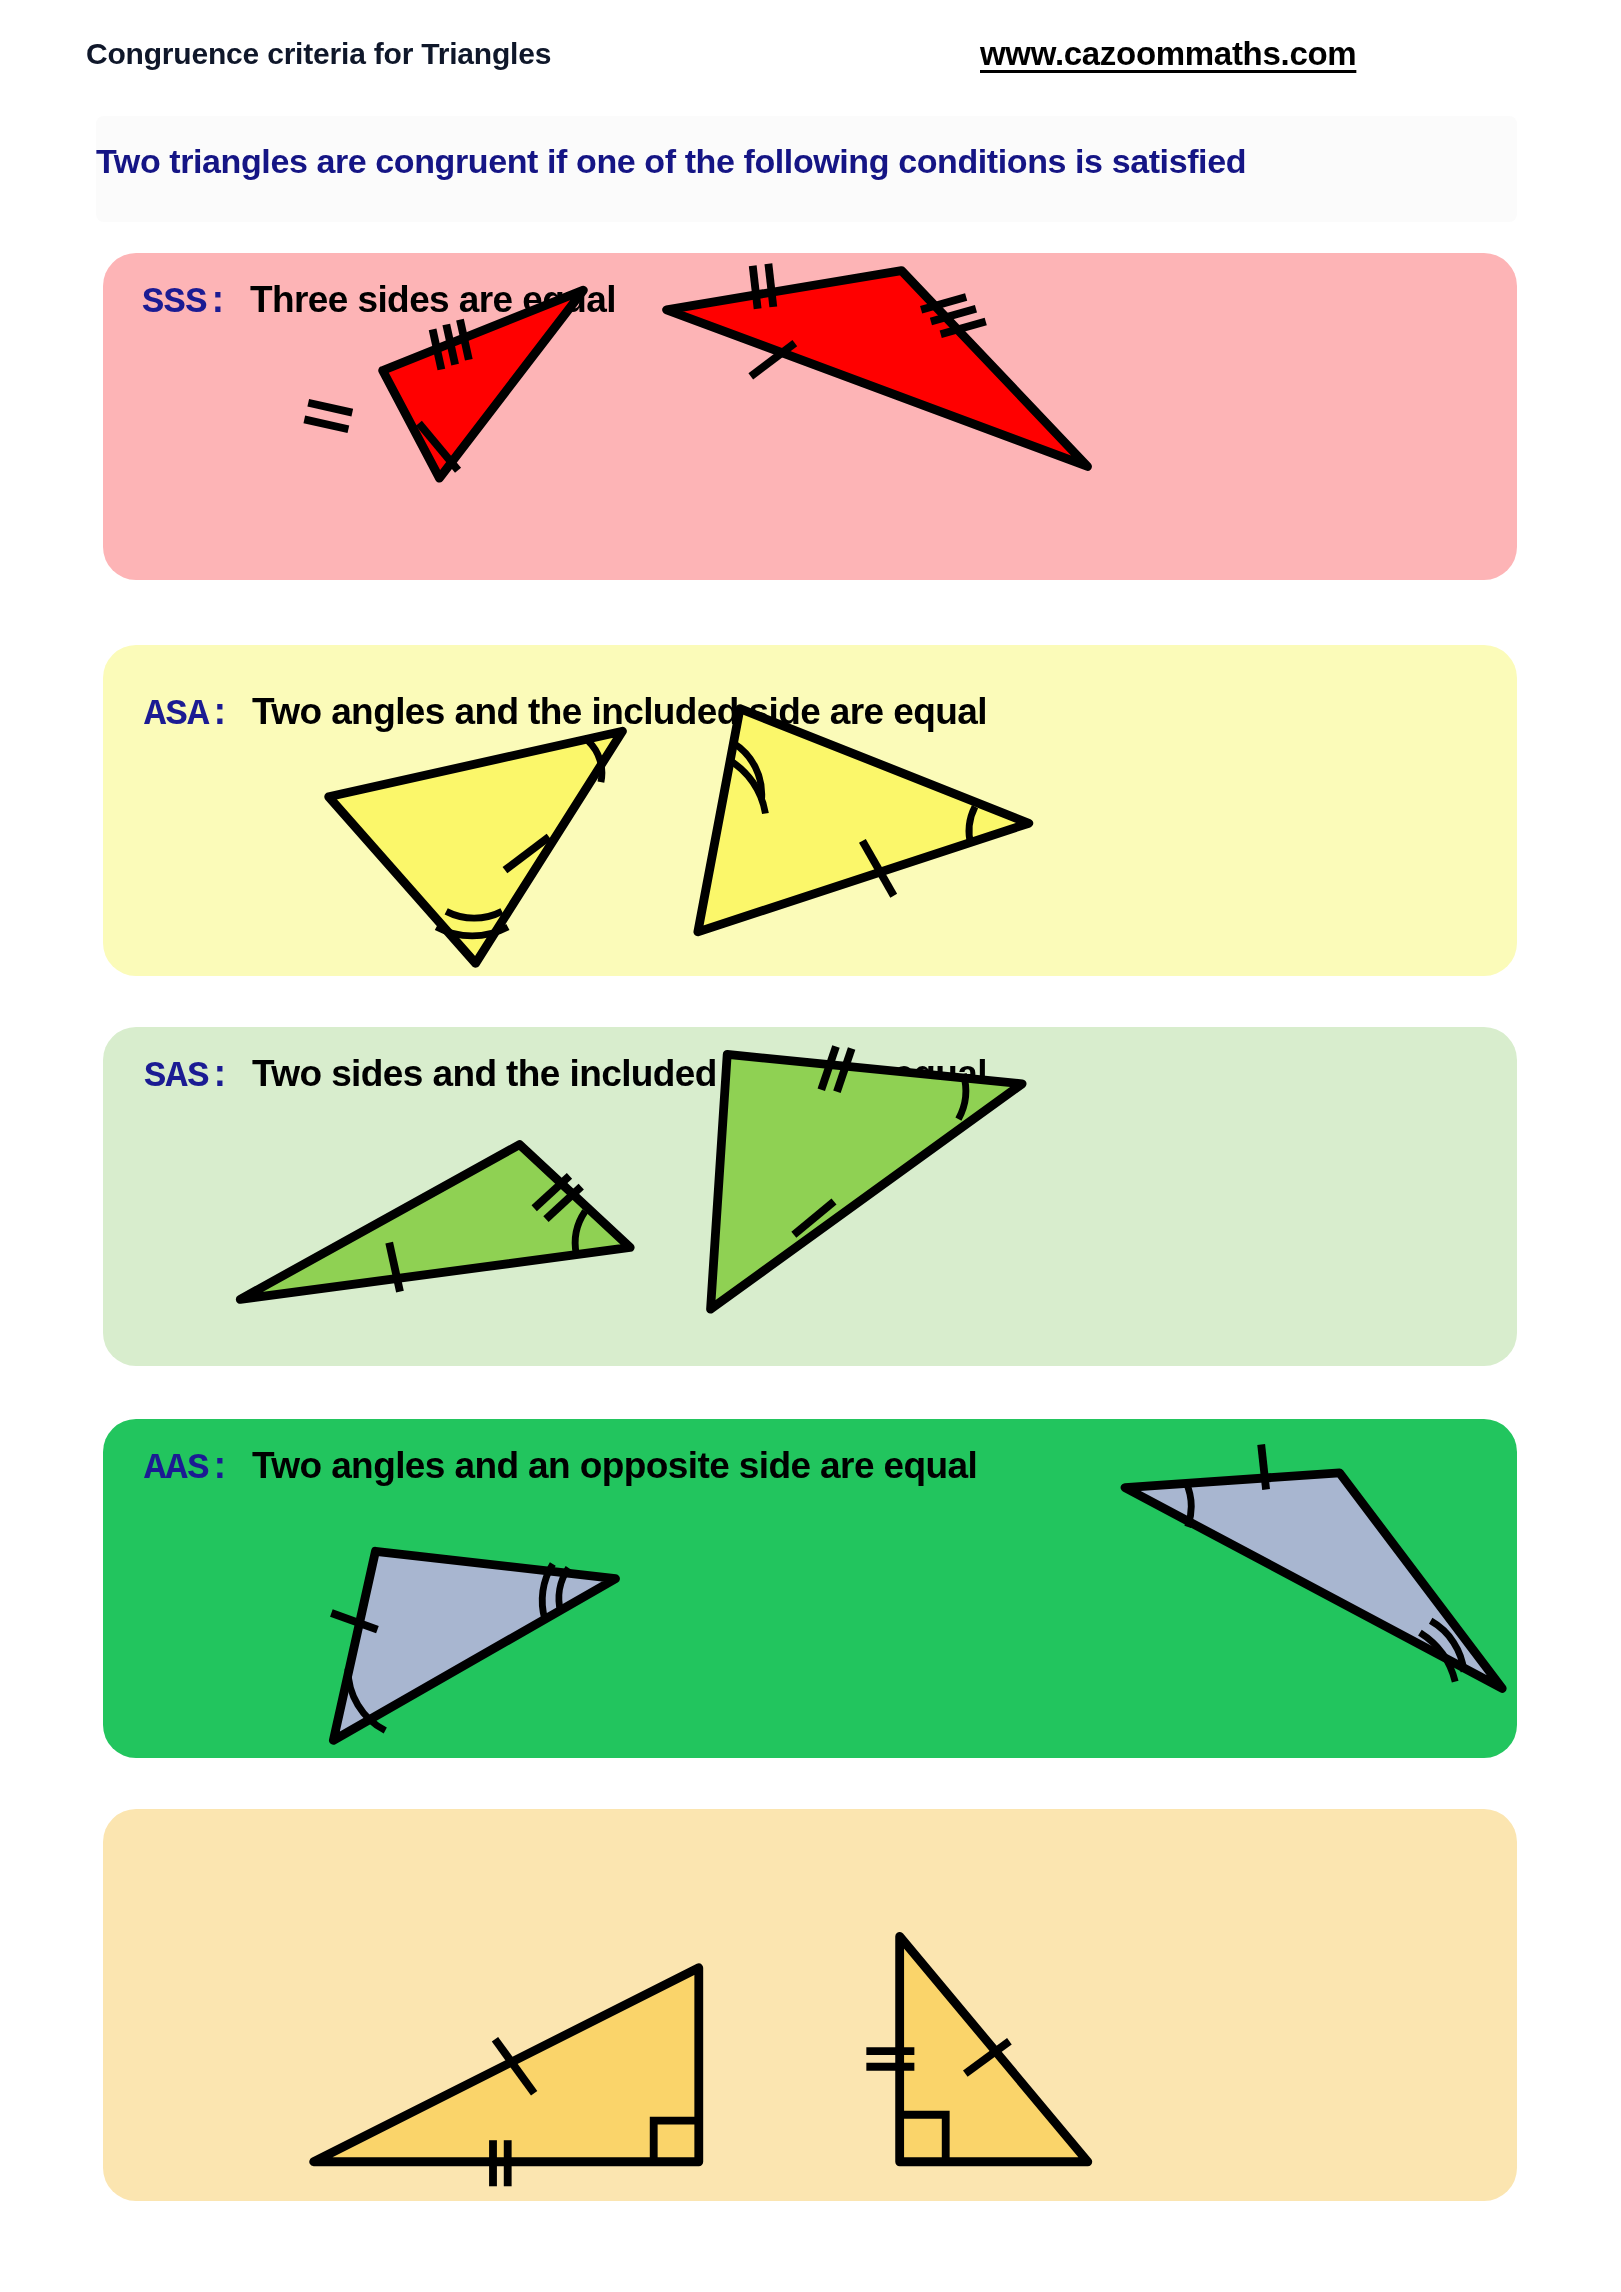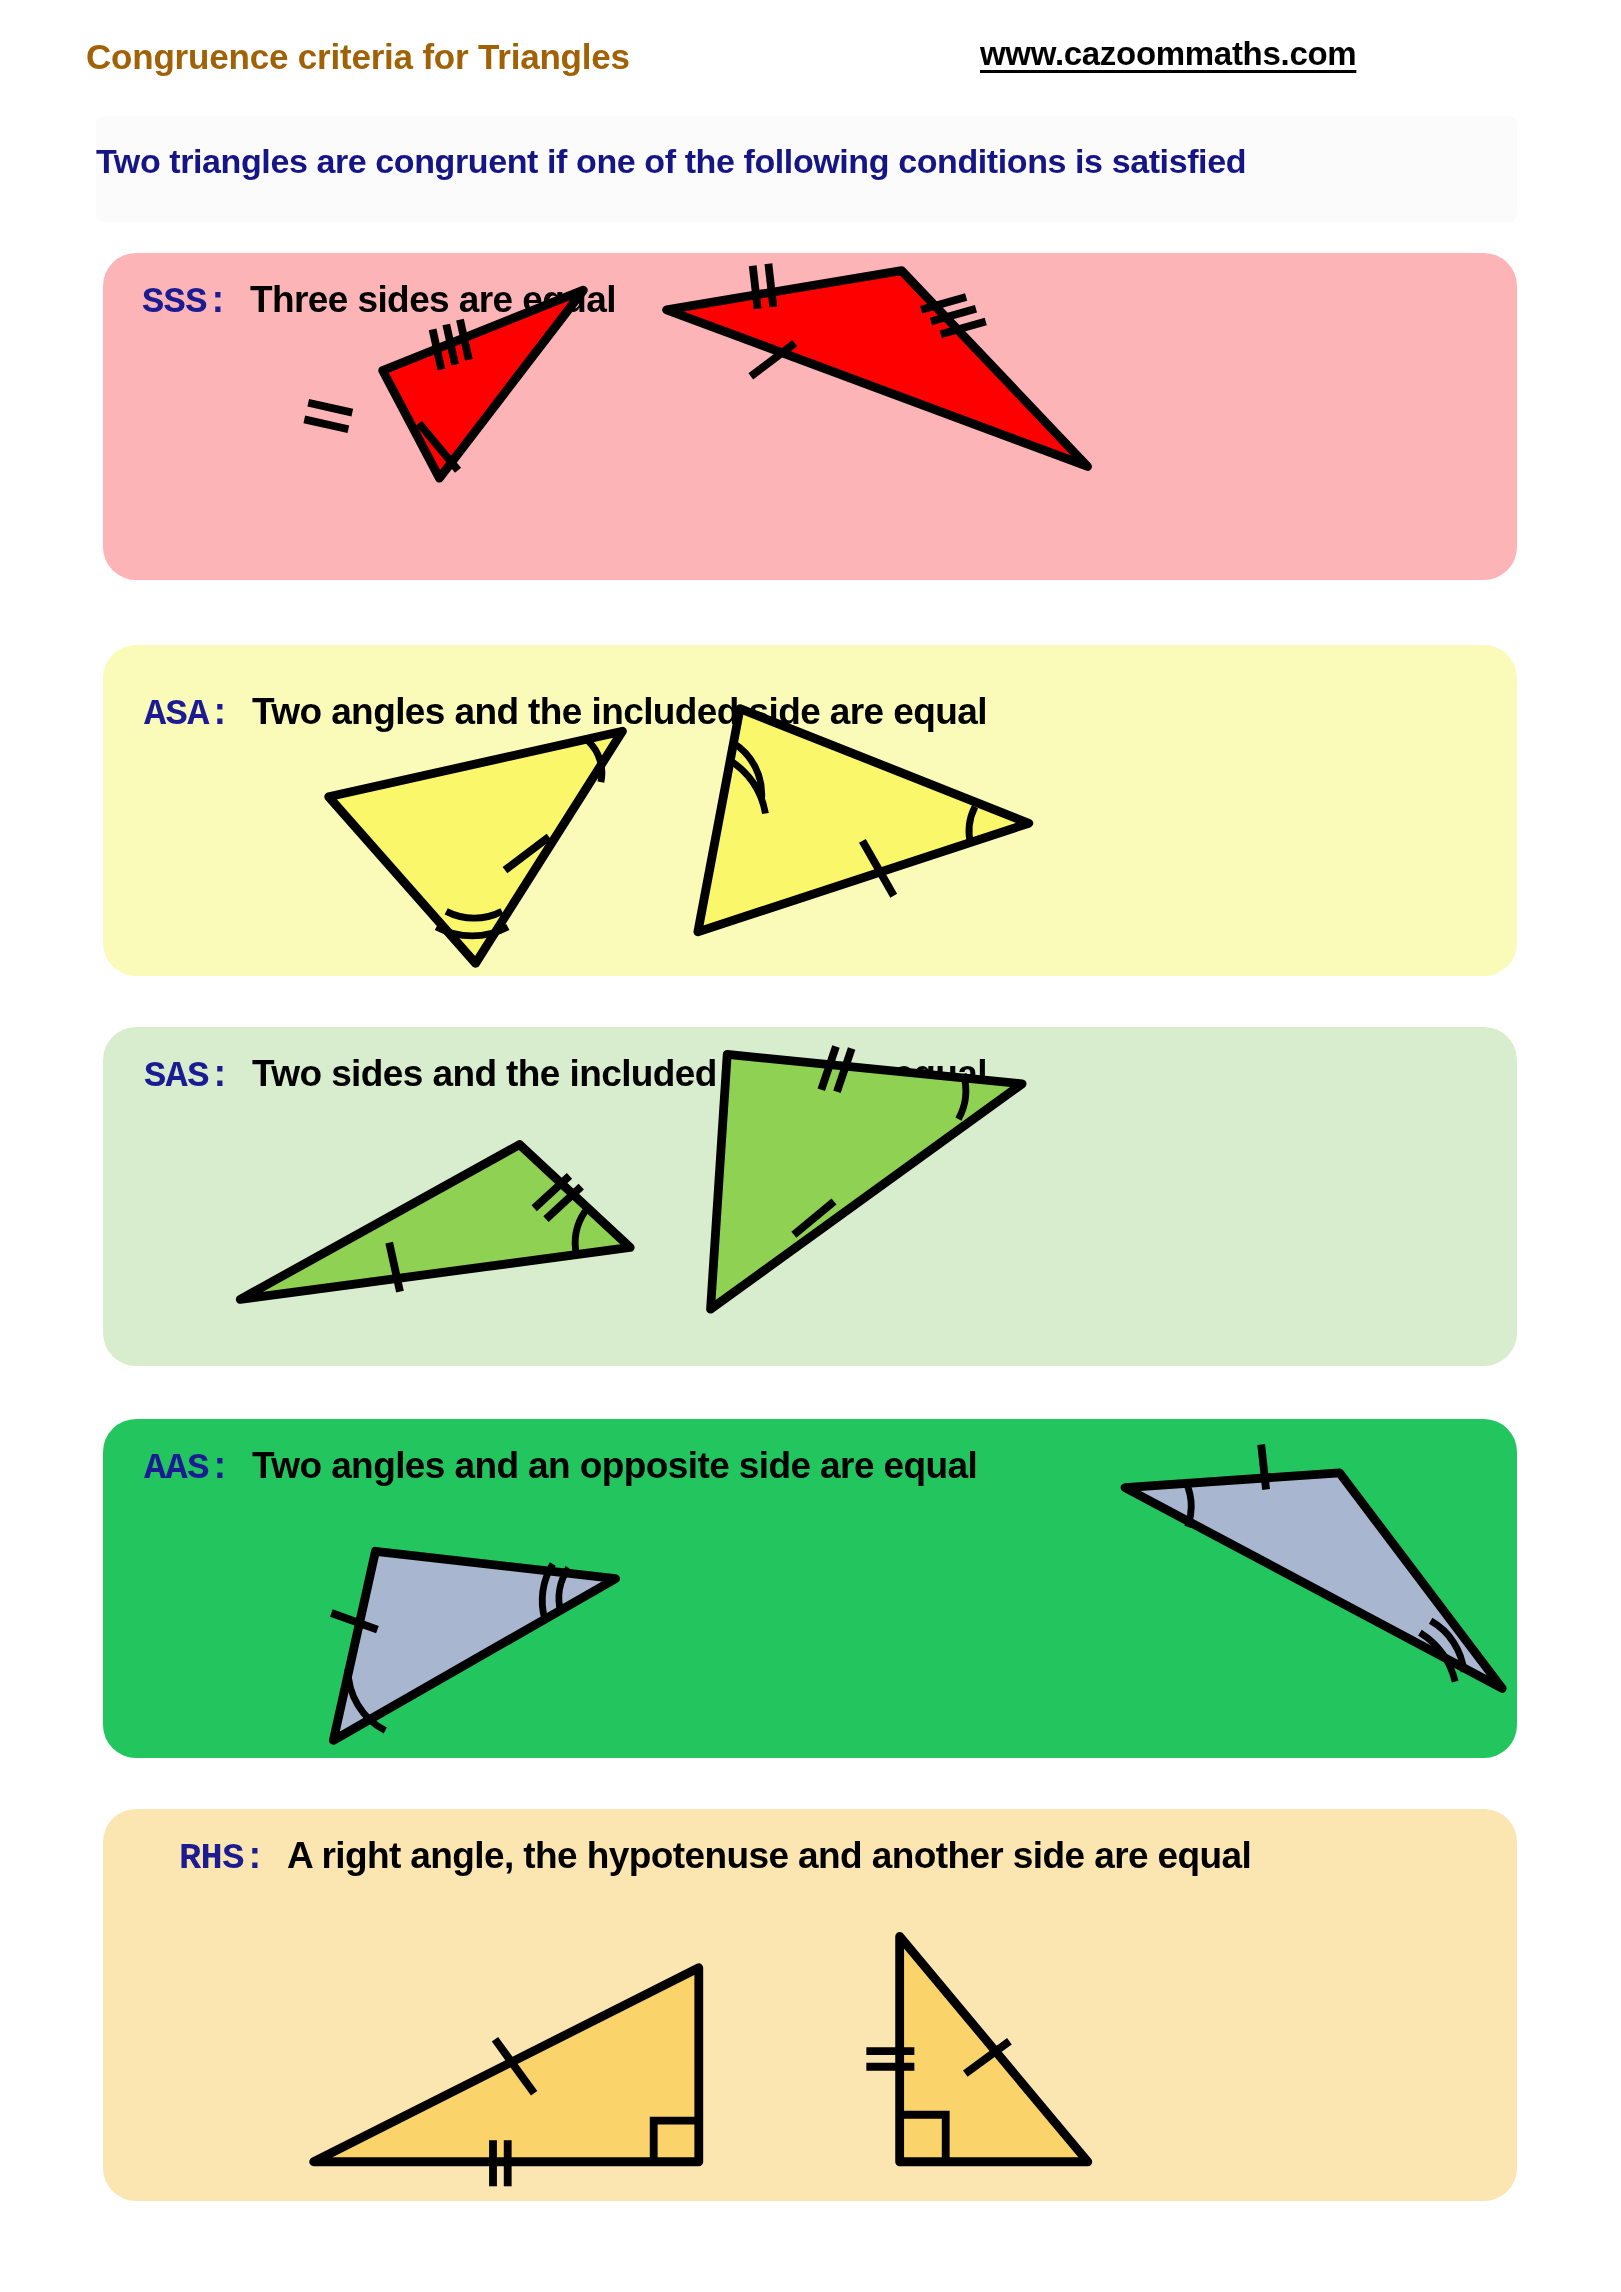--- a/index.html
+++ b/index.html
@@ -19,23 +19,23 @@
   #page-header {
     position: absolute;
     left: 0; top: 0;
     width: 1621px;
     height: 106px;
   }
   #doc-title {
     position: absolute;
     left: 86px;
     top: 37px;
-    font-size: 35px;
-    font-weight: bold;
-    color: #a16207;
+    font-size: 30px;
+    font-weight: bold;
+    color: #0f172a;
     white-space: nowrap;
     letter-spacing: -0.2px;
   }
   #site-url {
     position: absolute;
     left: 980px;
     top: 35px;
     font-size: 33px;
     font-weight: bold;
     color: #000000;
@@ -245,24 +245,20 @@
 
       <path d="M 1105,64 A 62,62 0 0 1 1107,110" fill="none" stroke="#000000" stroke-width="7"></path>
 
       <path d="M 1355,206 A 68,68 0 0 1 1389,258" fill="none" stroke="#000000" stroke-width="7"></path>
       <path d="M 1344,218 A 82,82 0 0 1 1380,268" fill="none" stroke="#000000" stroke-width="7"></path>
     </g>
   </svg>
 </div>
 
 <div class="criteria-panel" id="panel-rhs">
-  <div class="panel-heading">
-    <span class="panel-code">RHS: </span>
-    <span class="panel-desc">A right angle, the hypotenuse and another side are equal</span>
-  </div>
   <svg class="figure-svg" viewBox="0 0 1443 400">
 
     <g>
       <polygon points="215,360 608,360 608,162" fill="#fad46a" stroke="#000000" stroke-width="9" stroke-linejoin="round"></polygon>
 
       <line x1="400" y1="235" x2="440" y2="290" stroke="#000000" stroke-width="8"></line>
 
       <line x1="398" y1="338" x2="398" y2="385" stroke="#000000" stroke-width="8"></line>
       <line x1="413" y1="338" x2="413" y2="385" stroke="#000000" stroke-width="8"></line>
 

